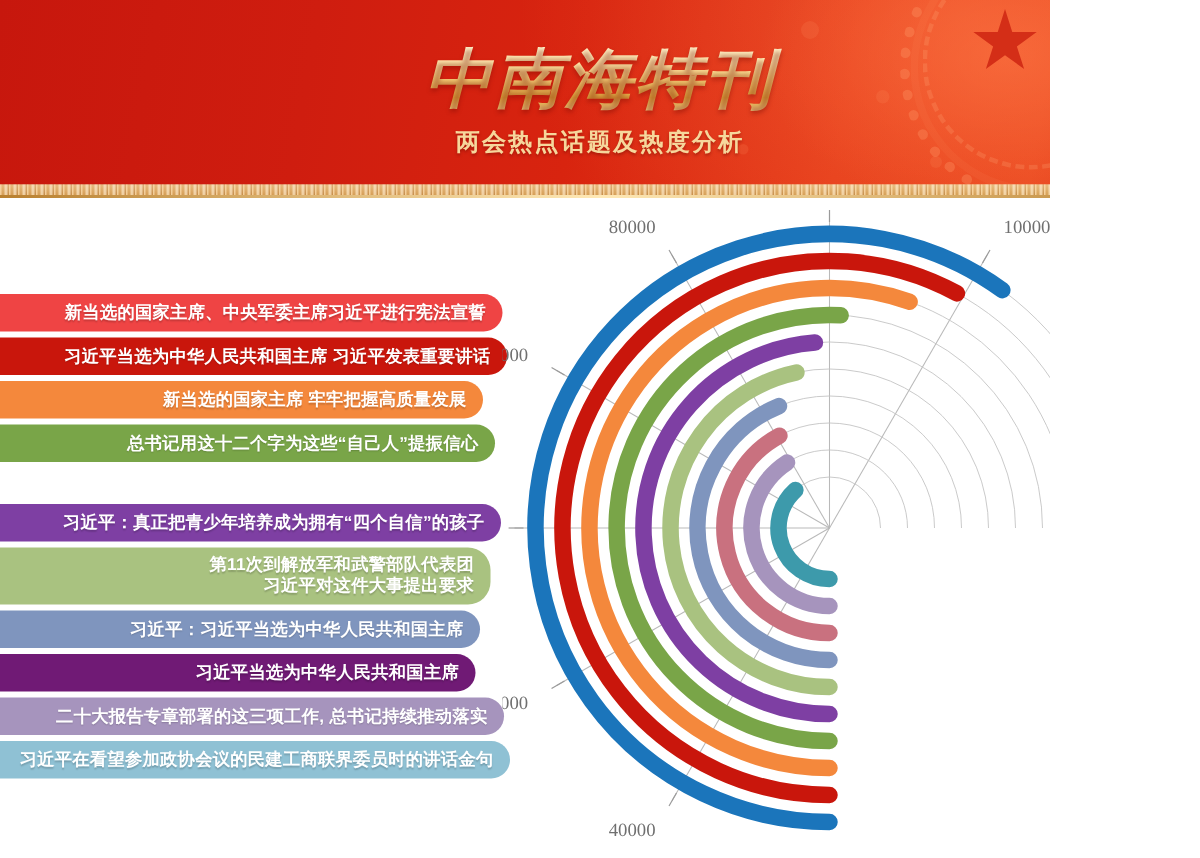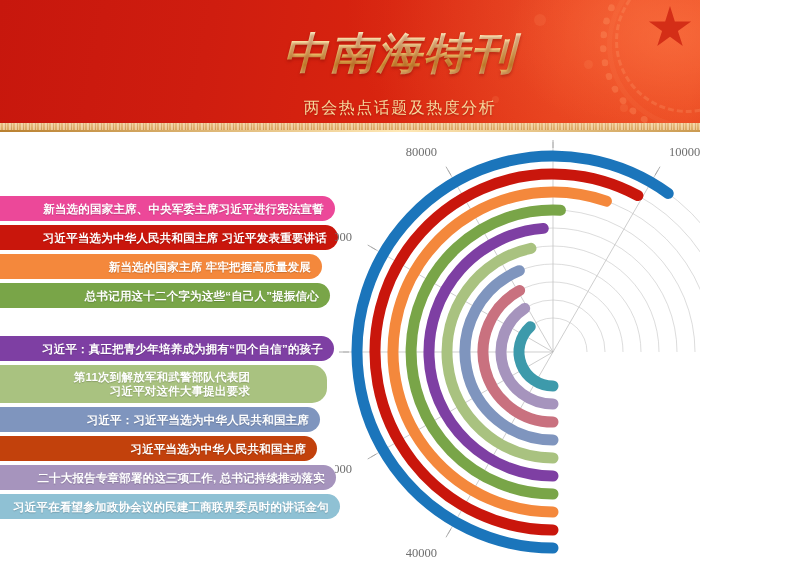--- a/index.html
+++ b/index.html
@@ -55,23 +55,23 @@
     font-size:43px;line-height:50px;font-weight:bold;
     letter-spacing:2px;
     font-style:italic;
     background:linear-gradient(180deg,#fff3d0 0%,#ffe6a8 28%,#f3c96f 52%,#e0a63e 74%,#f7dc9e 100%);
     -webkit-background-clip:text;background-clip:text;
     color:transparent;-webkit-text-fill-color:transparent;
     text-shadow:0 2px 3px rgba(110,10,0,0.35);
     transform:scaleX(1.04);
   }
   .sub-title{
-    margin-top:20px;
+    margin-top:7px;
     font-family:"DejaVu Serif","Liberation Serif",serif;
-    font-size:16px;line-height:20px;font-weight:normal;letter-spacing:1.5px;
+    font-size:16px;line-height:20px;font-weight:bold;letter-spacing:1.5px;
     color:#f6d79c;
     text-shadow:0 1px 2px rgba(110,10,0,0.45);
   }
   .gold-rule{
     position:absolute;left:0;bottom:2px;width:800px;height:7px;
     background:
       repeating-linear-gradient(90deg,rgba(255,230,180,0.95) 0px,rgba(214,160,84,0.55) 2px,rgba(255,240,205,0.9) 4px,rgba(180,120,50,0.5) 6px),
       linear-gradient(180deg,#f6e0ae,#c8933f);
     opacity:0.95;
   }
@@ -93,21 +93,21 @@
     font-weight:bold;
     display:flex;
     align-items:center;
     justify-content:flex-end;
     padding:4px 11px 4px 8px;
     white-space:pre-line;
     text-align:right;
     letter-spacing:0.2px;
     text-shadow:0 1px 1px rgba(0,0,0,0.18);
   }
-  .pill.tall{min-height:38px;justify-content:center;}
+  .pill.tall{min-height:38px;}
   .pill.short{min-height:25px;}
 
   
   .chart{position:absolute;left:335px;top:140px;width:465px;height:425px;}
   .chart svg{display:block;}
   .tick-label{
     font-family:"Liberation Serif","DejaVu Serif",serif;
     font-size:12.5px;
     fill:#6f6f6f;
   }
@@ -131,29 +131,29 @@
 
     <div class="title-wrap">
       <div class="main-title">中南海特刊</div>
       <div class="sub-title">两会热点话题及热度分析</div>
     </div>
     <div class="gold-rule"></div>
     <div class="gold-rule2"></div>
   </div>
 
   <div class="legend" id="legend">
-      <div class="pill short" style="background: #ec4899; width: 335px;"><span>新当选的国家主席、中央军委主席习近平进行宪法宣誓</span></div>
+      <div class="pill short" style="background: #ef4444; width: 335px;"><span>新当选的国家主席、中央军委主席习近平进行宪法宣誓</span></div>
       <div class="pill short" style="background: rgb(201, 22, 12); width: 338px;"><span>习近平当选为中华人民共和国主席 习近平发表重要讲话</span></div>
       <div class="pill short" style="background: rgb(244, 136, 60); width: 322px;"><span>新当选的国家主席 牢牢把握高质量发展</span></div>
       <div class="pill short" style="background: rgb(121, 165, 72); width: 330px; padding-left: 12px;"><span>总书记用这十二个字为这些“自己人”提振信心</span></div>
       <div class="pill short" style="background: rgb(126, 63, 163); width: 334px; margin-top: 28px;"><span>习近平：真正把青少年培养成为拥有“四个自信”的孩子</span></div>
       <div class="pill tall" style="background: rgb(169, 194, 128); width: 327px;"><span>第11次到解放军和武警部队代表团
 习近平对这件大事提出要求</span></div>
       <div class="pill short" style="background: rgb(127, 149, 190); width: 320px;"><span>习近平：习近平当选为中华人民共和国主席</span></div>
-      <div class="pill short" style="background: #c2410c; width: 317px;"><span>习近平当选为中华人民共和国主席</span></div>
+      <div class="pill short" style="background: #701a75; width: 317px;"><span>习近平当选为中华人民共和国主席</span></div>
       <div class="pill short" style="background: rgb(166, 148, 189); width: 336px;"><span>二十大报告专章部署的这三项工作, 总书记持续推动落实</span></div>
       <div class="pill short" style="background: rgb(143, 193, 212); width: 340px;"><span>习近平在看望参加政协会议的民建工商联界委员时的讲话金句</span></div>
     </div>
 
   <div class="chart">
     <svg id="radial-svg" width="465" height="425" viewBox="0 0 465 425">
       <g id="grid-layer">
           <line x1="218" y1="212" x2="113.00000000000004" y2="393.8653347947321" stroke="#b9b9b9" stroke-width="0.7"></line>
           <line x1="218" y1="212" x2="36.13466520526788" y2="317" stroke="#b9b9b9" stroke-width="0.7"></line>
           <line x1="218" y1="212" x2="8" y2="212.00000000000003" stroke="#b9b9b9" stroke-width="0.7"></line>

